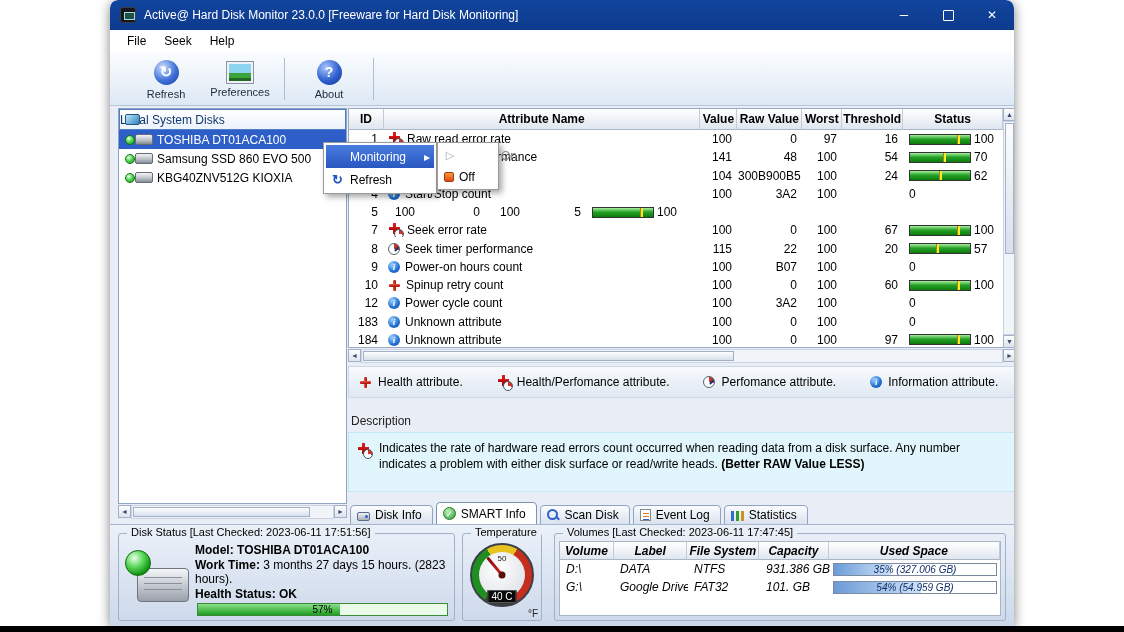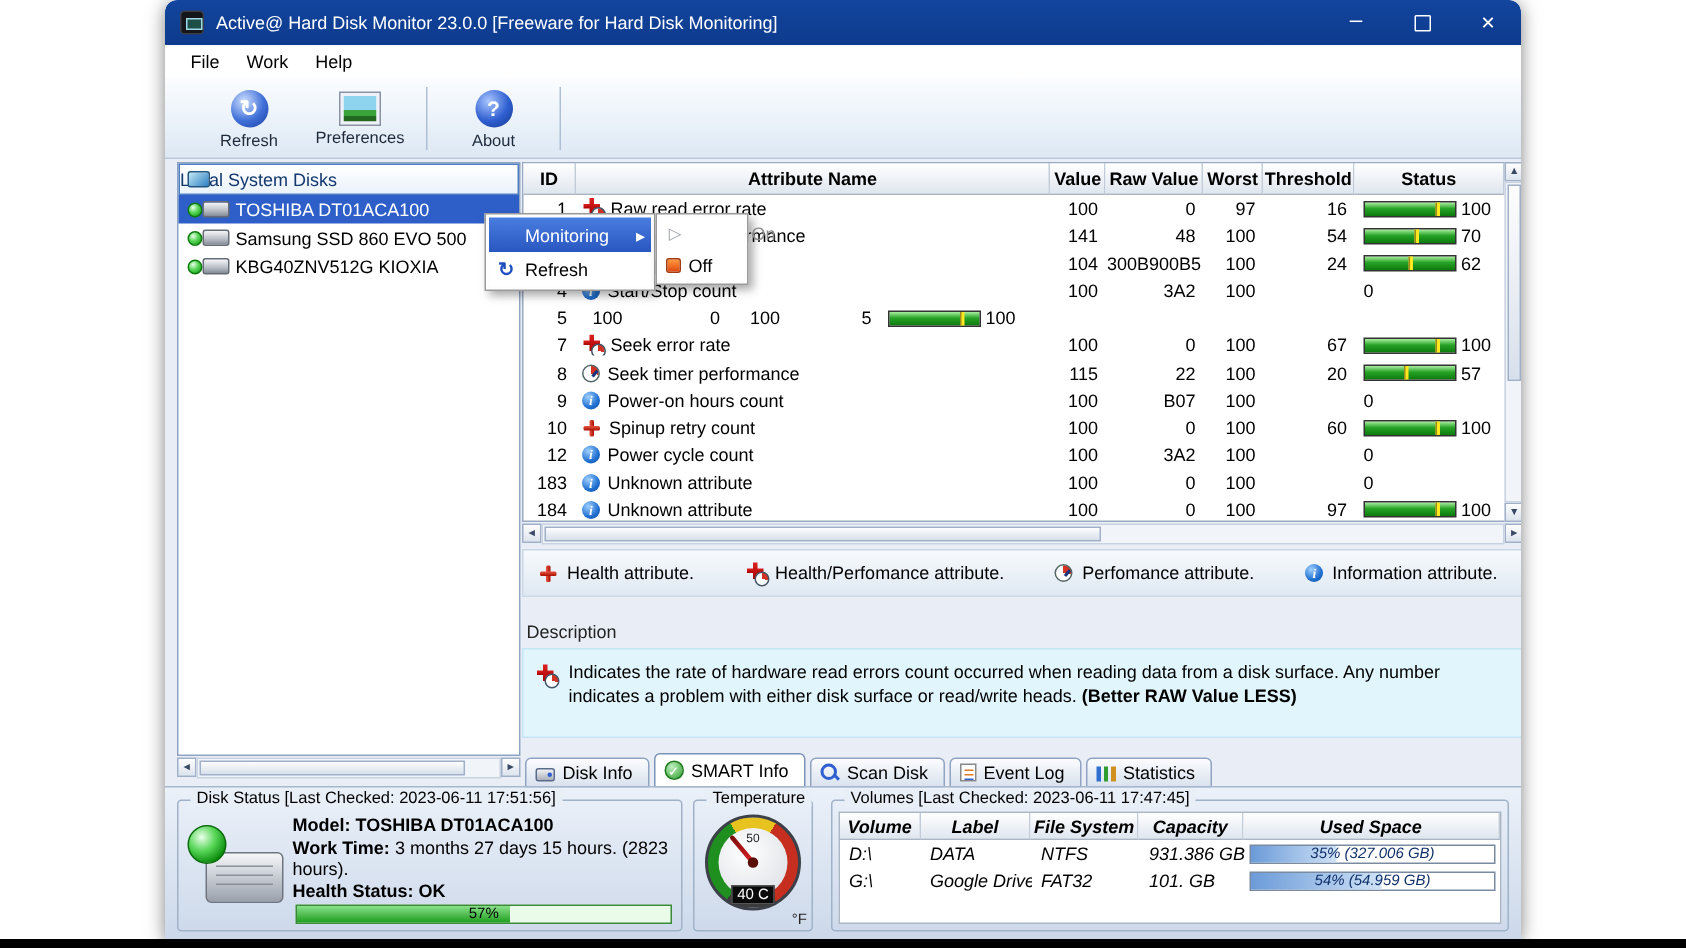--- a/index.html
+++ b/index.html
@@ -167,21 +167,21 @@
     <span class="title-text">Active@ Hard Disk Monitor 23.0.0 [Freeware for Hard Disk Monitoring]</span>
     <div class="win-controls">
       <div class="win-ctl ctl-min"></div>
       <div class="win-ctl ctl-max"></div>
       <div class="win-ctl ctl-close"></div>
     </div>
   </div>
 
   <div class="menubar" id="menubar">
       <div class="menu-item">File</div>
-      <div class="menu-item">Work</div>
+      <div class="menu-item">Seek</div>
       <div class="menu-item">Help</div>
     </div>
 
   <div class="toolbar" id="toolbar">
       <div class="tb-btn">
         <span class="tb-icon tb-icon-refresh"></span>
         <div class="tb-label">Refresh</div>
       </div>
       <div class="tb-btn">
         <span class="tb-icon tb-icon-preferences"></span>

